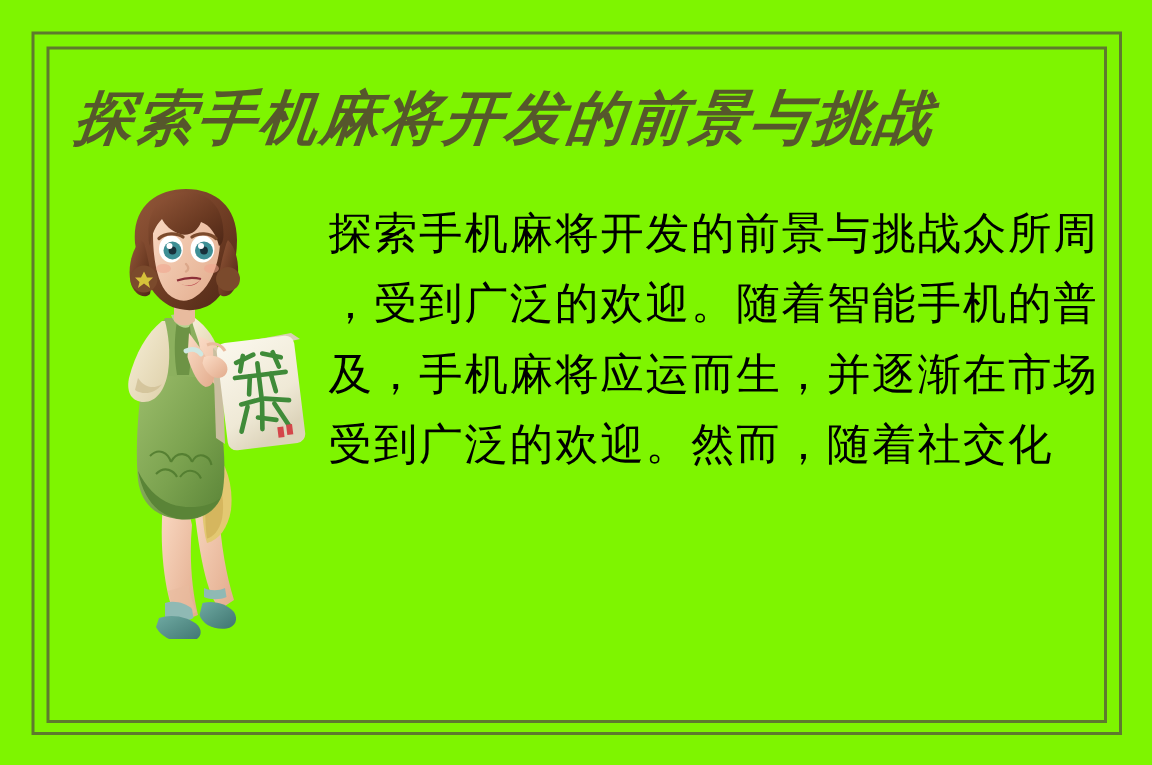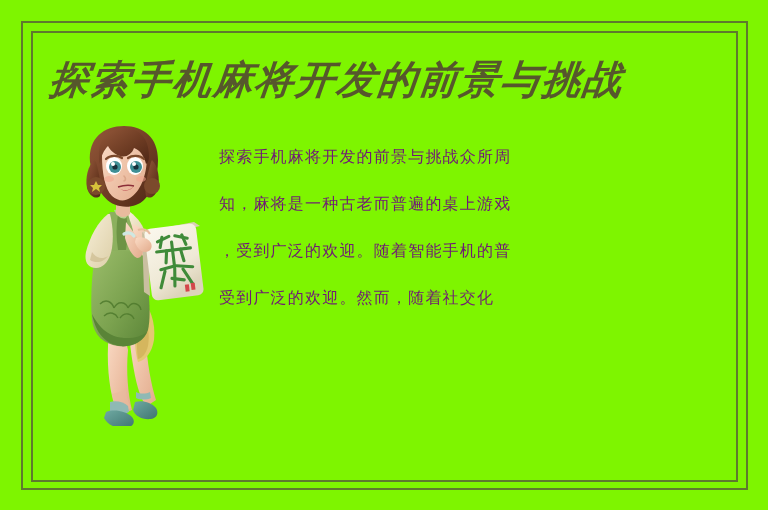--- a/index.html
+++ b/index.html
@@ -58,23 +58,23 @@
     line-height: 1;
     transform: skewX(-6deg);
   }
 
   
   .body-text {
     position: absolute;
     left: 219px;
     top: 133px;
     width: 524px;
-    font-size: 16px;
+    font-size: 29px;
     line-height: 47px;
-    color: #701a75;
+    color: #000000;
     text-align: justify;
     text-align-last: left;
     letter-spacing: 0.5px;
     font-family: Liberation Serif, serif;
   }
   .body-text .line {
     display: block;
     white-space: nowrap;
     letter-spacing: 1.2px;
   }
@@ -257,18 +257,18 @@
           <circle cx="44" cy="60" r="9" fill="#7b4a2c"></circle>
           <path d="M44 55 L46 59 L50 59 L47 62 L48 66 L44 63 L40 66 L41 62 L38 59 L42 59 Z" fill="#d6c23a"></path>
           <circle cx="100" cy="60" r="8" fill="#7b4a2c"></circle>
         </g>
       </g>
     </svg>
   </div>
 
   <div class="body-text">
     <span class="line">探索手机麻将开发的前景与挑战众所周</span>
-    <span class="line">知，麻将是一种古老而普遍的桌上游戏</span>
     <span class="line">，受到广泛的欢迎。随着智能手机的普</span>
+    <span class="line">及，手机麻将应运而生，并逐渐在市场</span>
     <span class="line">受到广泛的欢迎。然而，随着社交化</span>
   </div>
 
 </div>
 
 </body></html>

